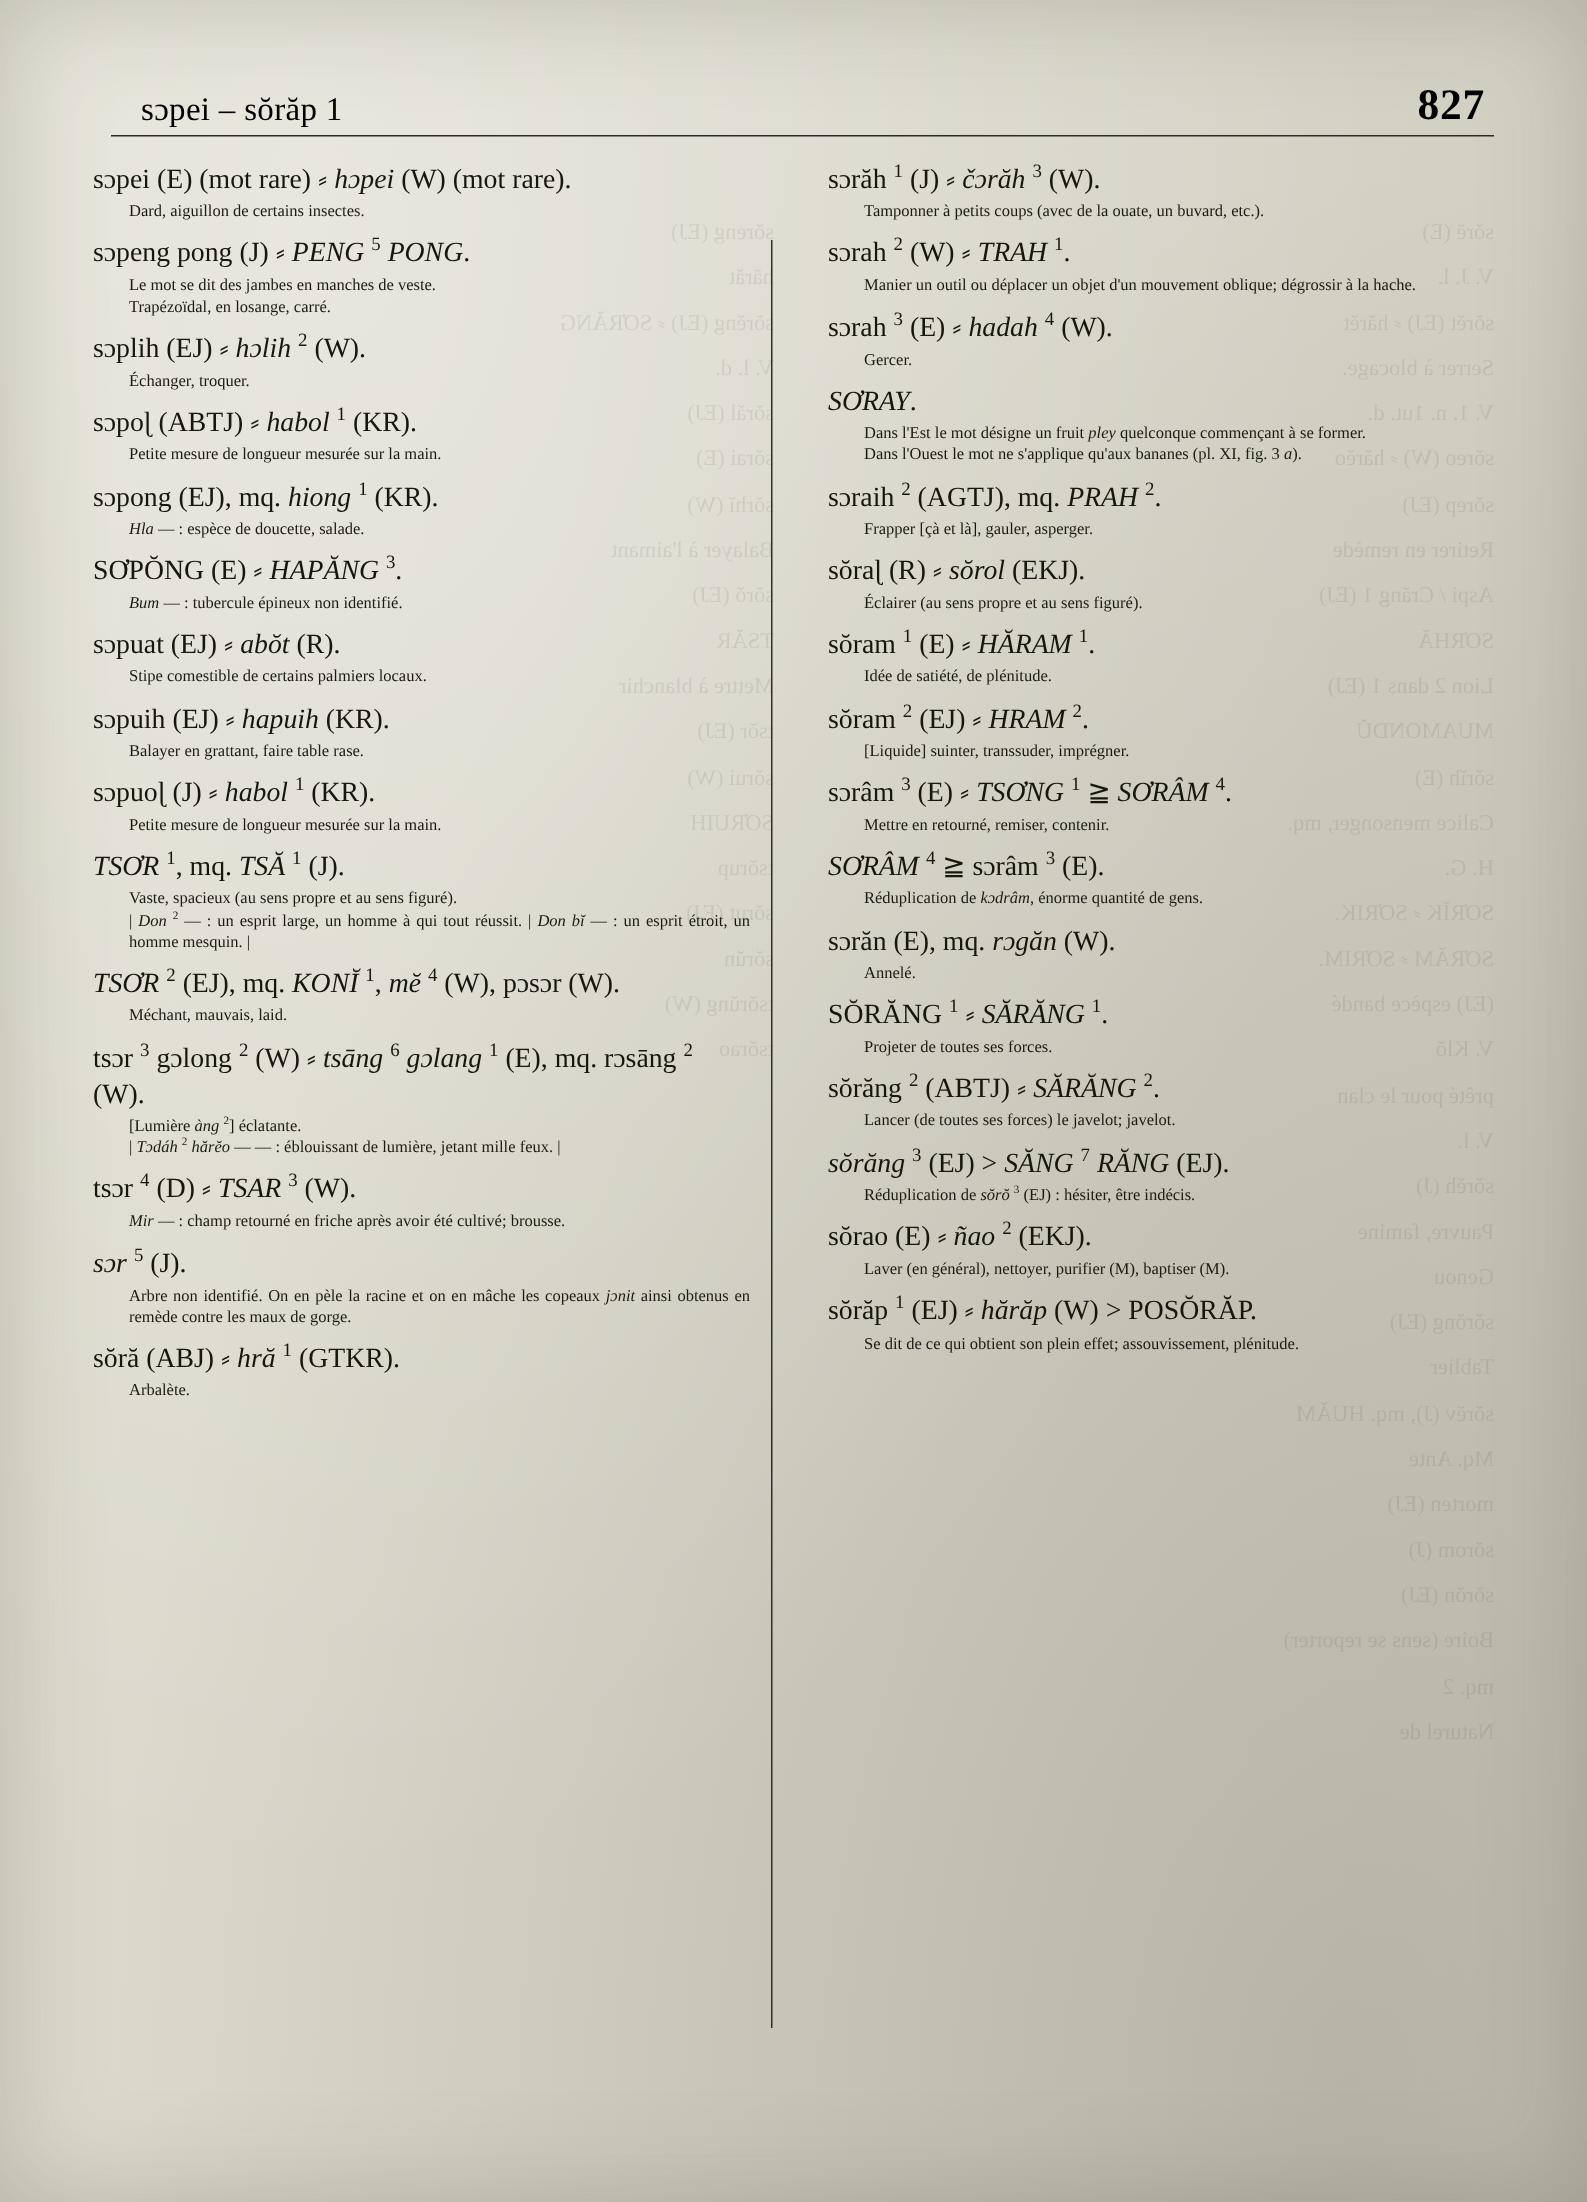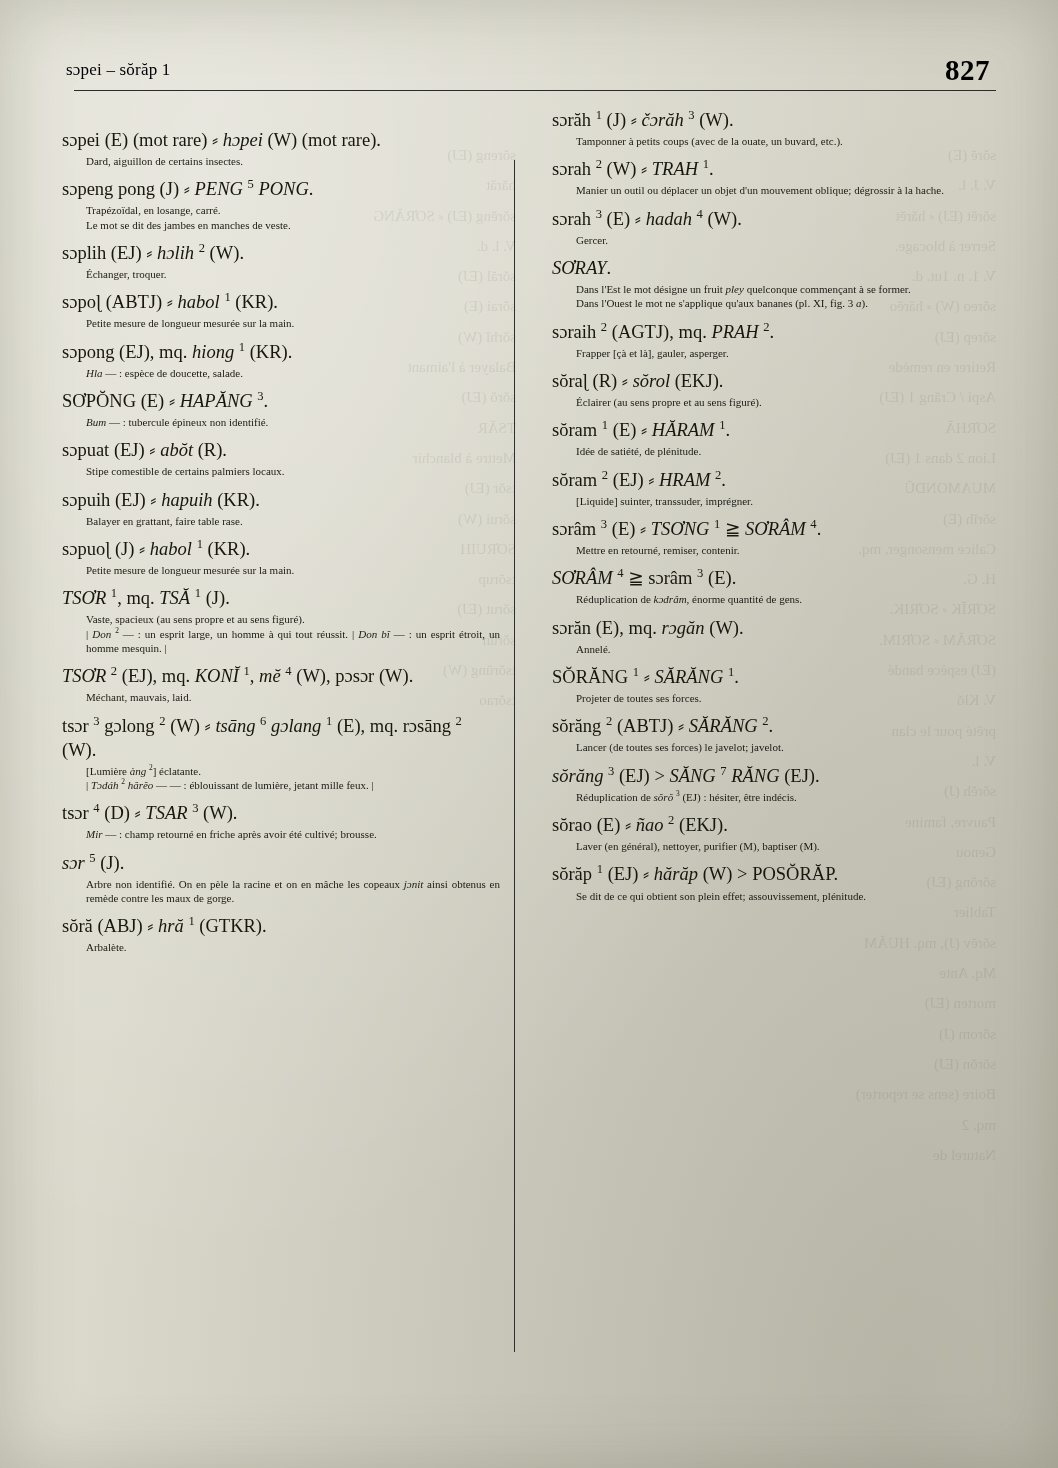--- a/index.html
+++ b/index.html
@@ -39,23 +39,23 @@
     width: 934px;
     height: 1310px;
   }
   
   .runhead {
     position: relative;
     height: 34px;
   }
   .runhead .folio-left {
     position: absolute;
-    left: 4px;
+    left: 32px;
     top: 0;
-    font-size: 17px;
+    font-size: 22px;
     letter-spacing: 0.2px;
   }
   .runhead .folio-right {
     position: absolute;
     right: 6px;
     top: -6px;
     font-size: 29px;
     font-weight: bold;
     letter-spacing: 0.5px;
   }
@@ -72,21 +72,21 @@
     position: absolute;
     left: 0;
     top: 48px;
     width: 934px;
     display: flex;
   }
   .col {
     width: 438px;
     position: relative;
   }
-  .col-left { padding-right: 18px; margin-top: 20px; }
+  .col-left { padding-right: 18px; }
   .col-right { padding-left: 34px; }
   .divider {
     position: absolute;
     left: 452px;
     top: 52px;
     width: 0;
     height: 1192px;
     border-left: 1.4px solid #2e2e2a;
   }
   
@@ -208,22 +208,22 @@
       <div class="col col-left" id="col-left">
           <div class="entry">
             <div class="headline">sɔpei (E) (mot rare)  ⸗  <i>hɔpei</i> (W) (mot rare).</div>
             <div class="gloss">
               <span class="ln">Dard, aiguillon de certains insectes.</span>
             </div>
           </div>
           <div class="entry">
             <div class="headline">sɔpeng pong (J)  ⸗  <i>PENG</i> <span class="sup">5</span> <i>PONG</i>.</div>
             <div class="gloss">
+              <span class="ln">Le mot se dit des jambes en manches de veste.</span>
               <span class="ln">Trapézoïdal, en losange, carré.</span>
-              <span class="ln">Le mot se dit des jambes en manches de veste.</span>
             </div>
           </div>
           <div class="entry">
             <div class="headline">sɔplih (EJ)  ⸗  <i>hɔlih</i> <span class="sup">2</span> (W).</div>
             <div class="gloss">
               <span class="ln">Échanger, troquer.</span>
             </div>
           </div>
           <div class="entry">
             <div class="headline">sɔpoɭ (ABTJ)  ⸗  <i>habol</i> <span class="sup">1</span> (KR).</div>

